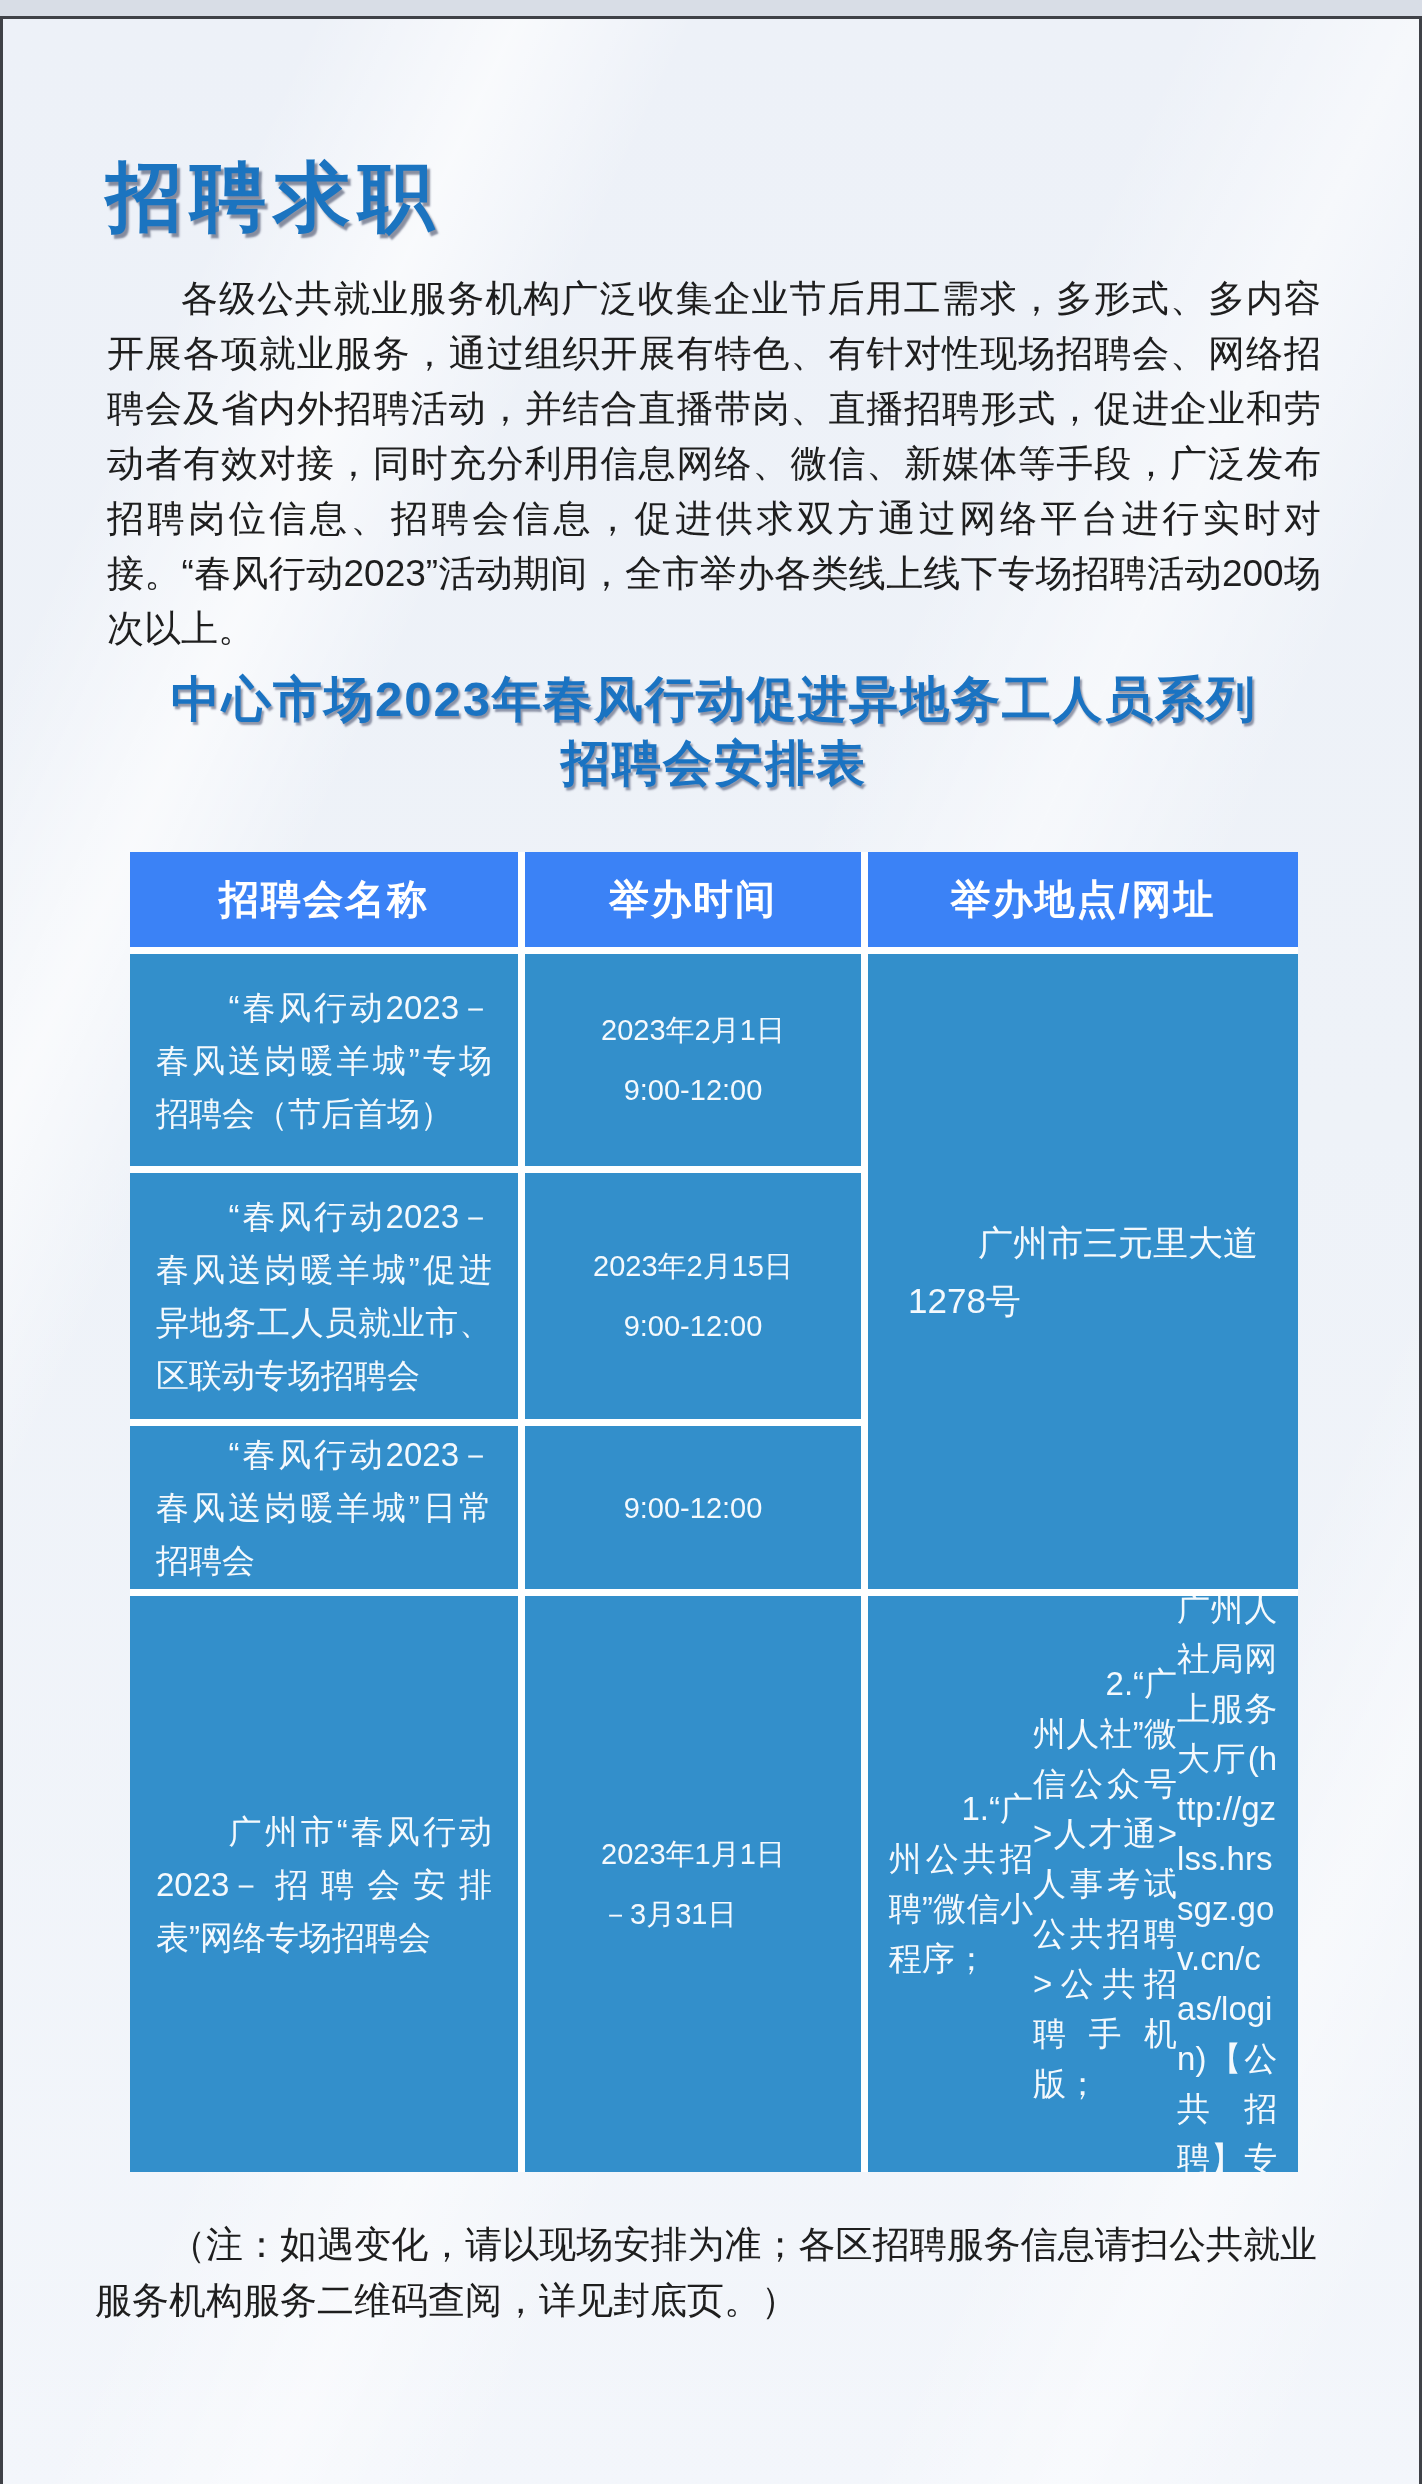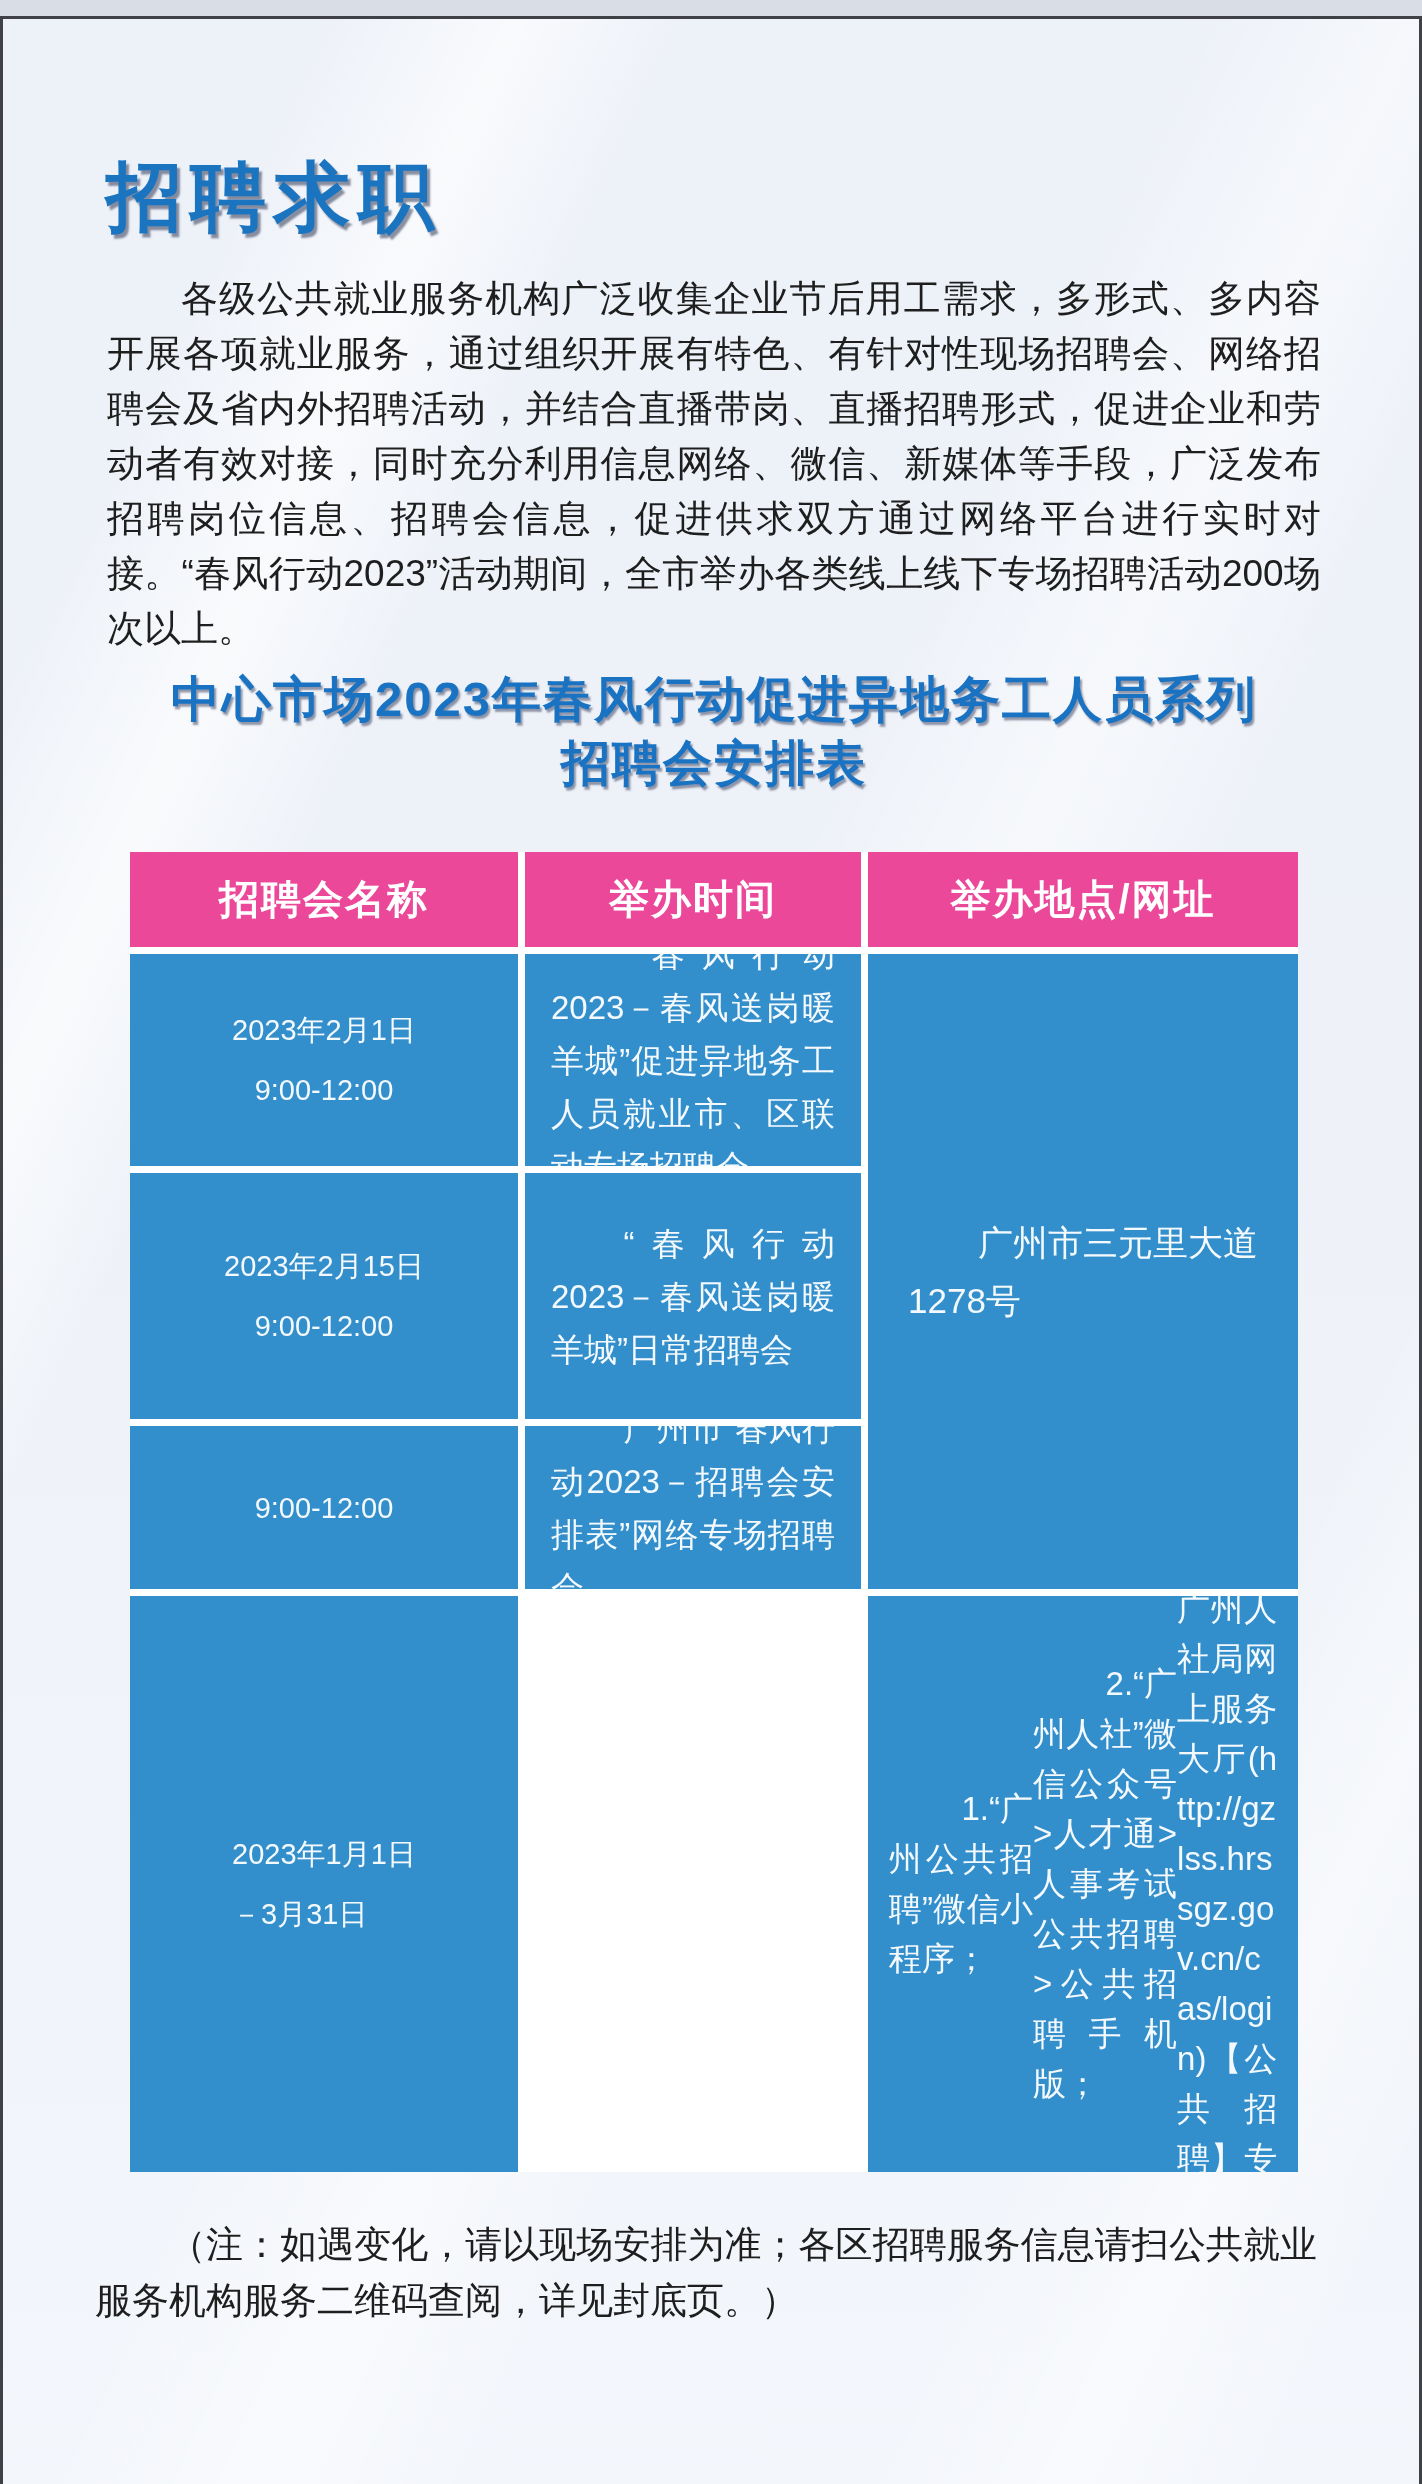--- a/index.html
+++ b/index.html
@@ -55,21 +55,21 @@
   }
   .cell{
     background:#338fcb;
     color:#f4f9fd;
     display:flex;
     align-items:center;
     box-sizing:border-box;
     overflow:hidden;
   }
   .cell.header{
-    background:#ec4899;
+    background:#3b82f6;
     justify-content:center;
     font-size:40px;font-weight:bold;
     color:#ffffff;
     letter-spacing:2px;
   }
   .cell p{margin:0;width:100%;}
   .name-cell{padding:12px 26px;}
   .name-cell p{
     font-size:33px;line-height:53px;
     text-align:justify;
@@ -118,20 +118,23 @@
     <span>中心市场2023年春风行动促进异地务工人员系列</span>
     <span>招聘会安排表</span>
   </div>
 
   <div class="schedule-table">
 
     <div class="cell header">招聘会名称</div>
     <div class="cell header">举办时间</div>
     <div class="cell header">举办地点/网址</div>
 
+    <div class="cell name-cell">
+      <p>“春风行动2023－春风送岗暖羊城”专场招聘会（节后首场）</p>
+    </div>
     <div class="cell time-cell">
       <div class="tblock">
         <div class="tline">2023年2月1日</div>
         <div class="tline">9:00-12:00</div>
       </div>
     </div>
 
     <div class="cell venue-merged">
       <p>广州市三元里大道1278号</p>
     </div>

